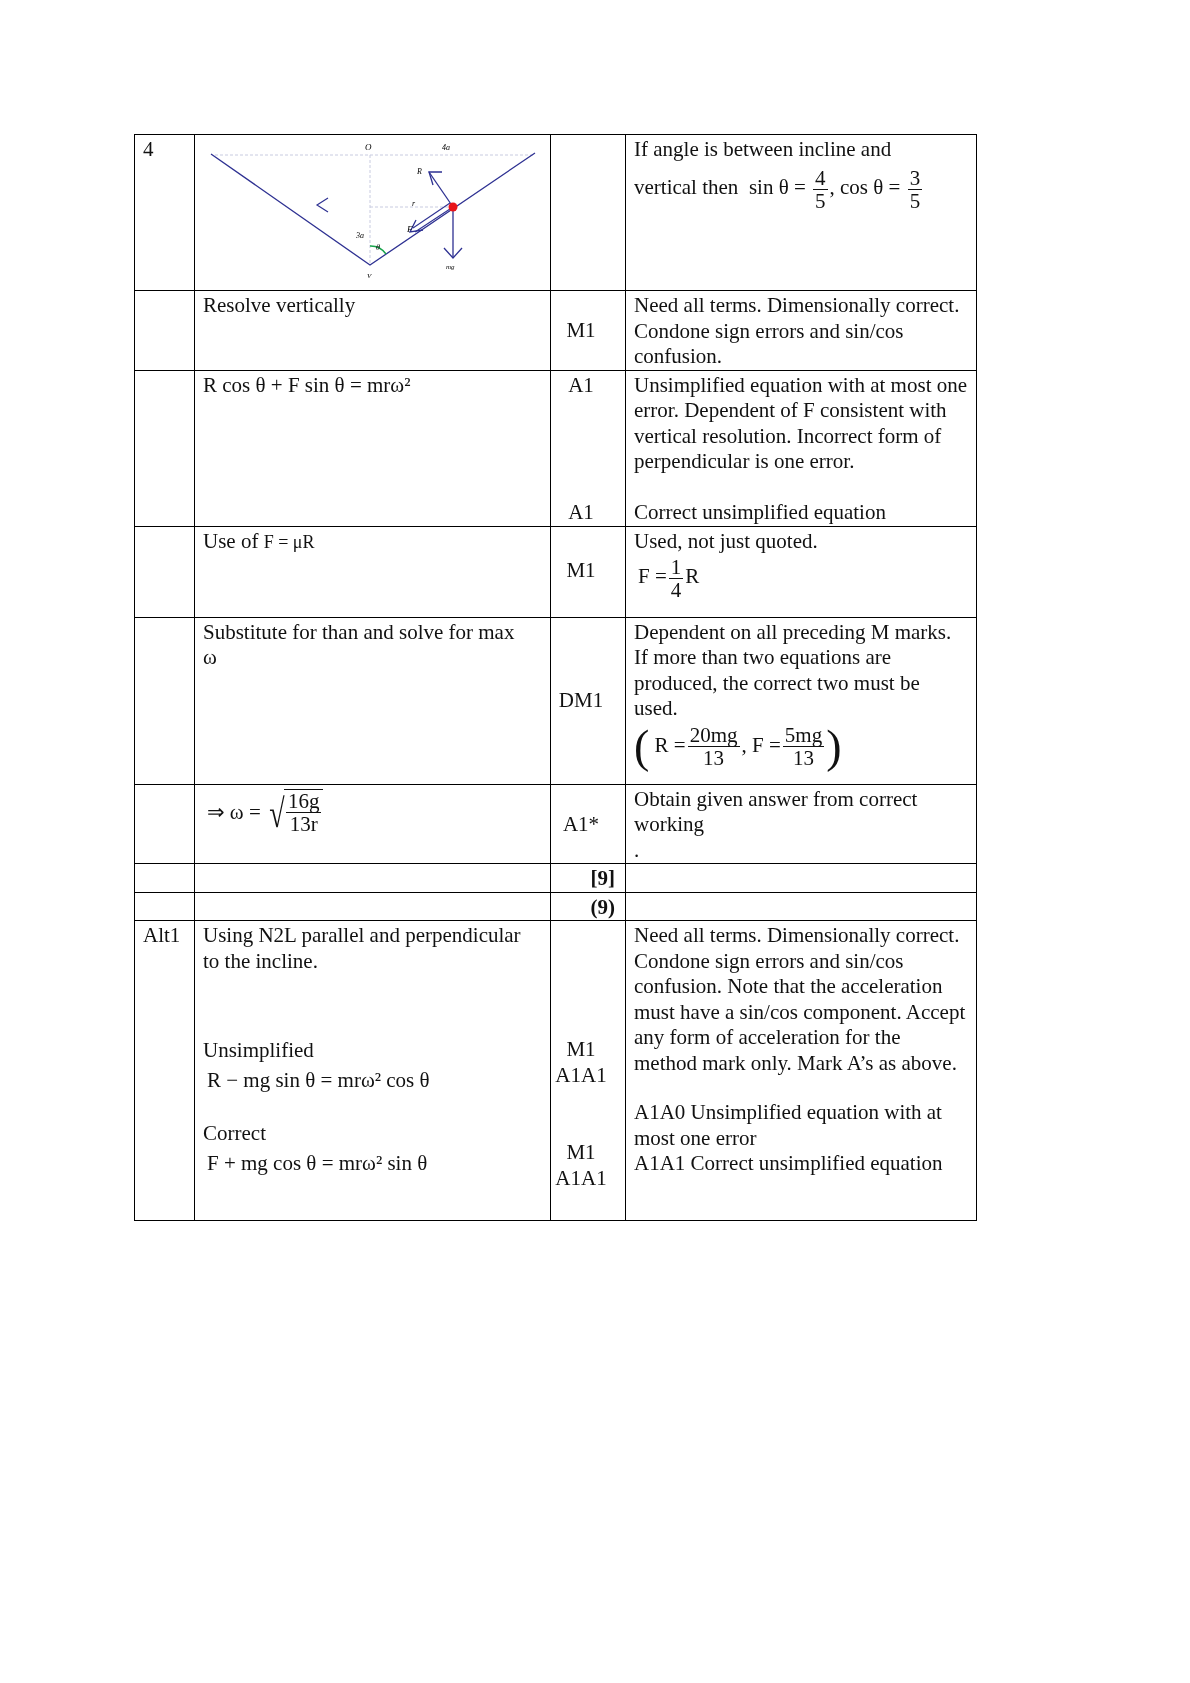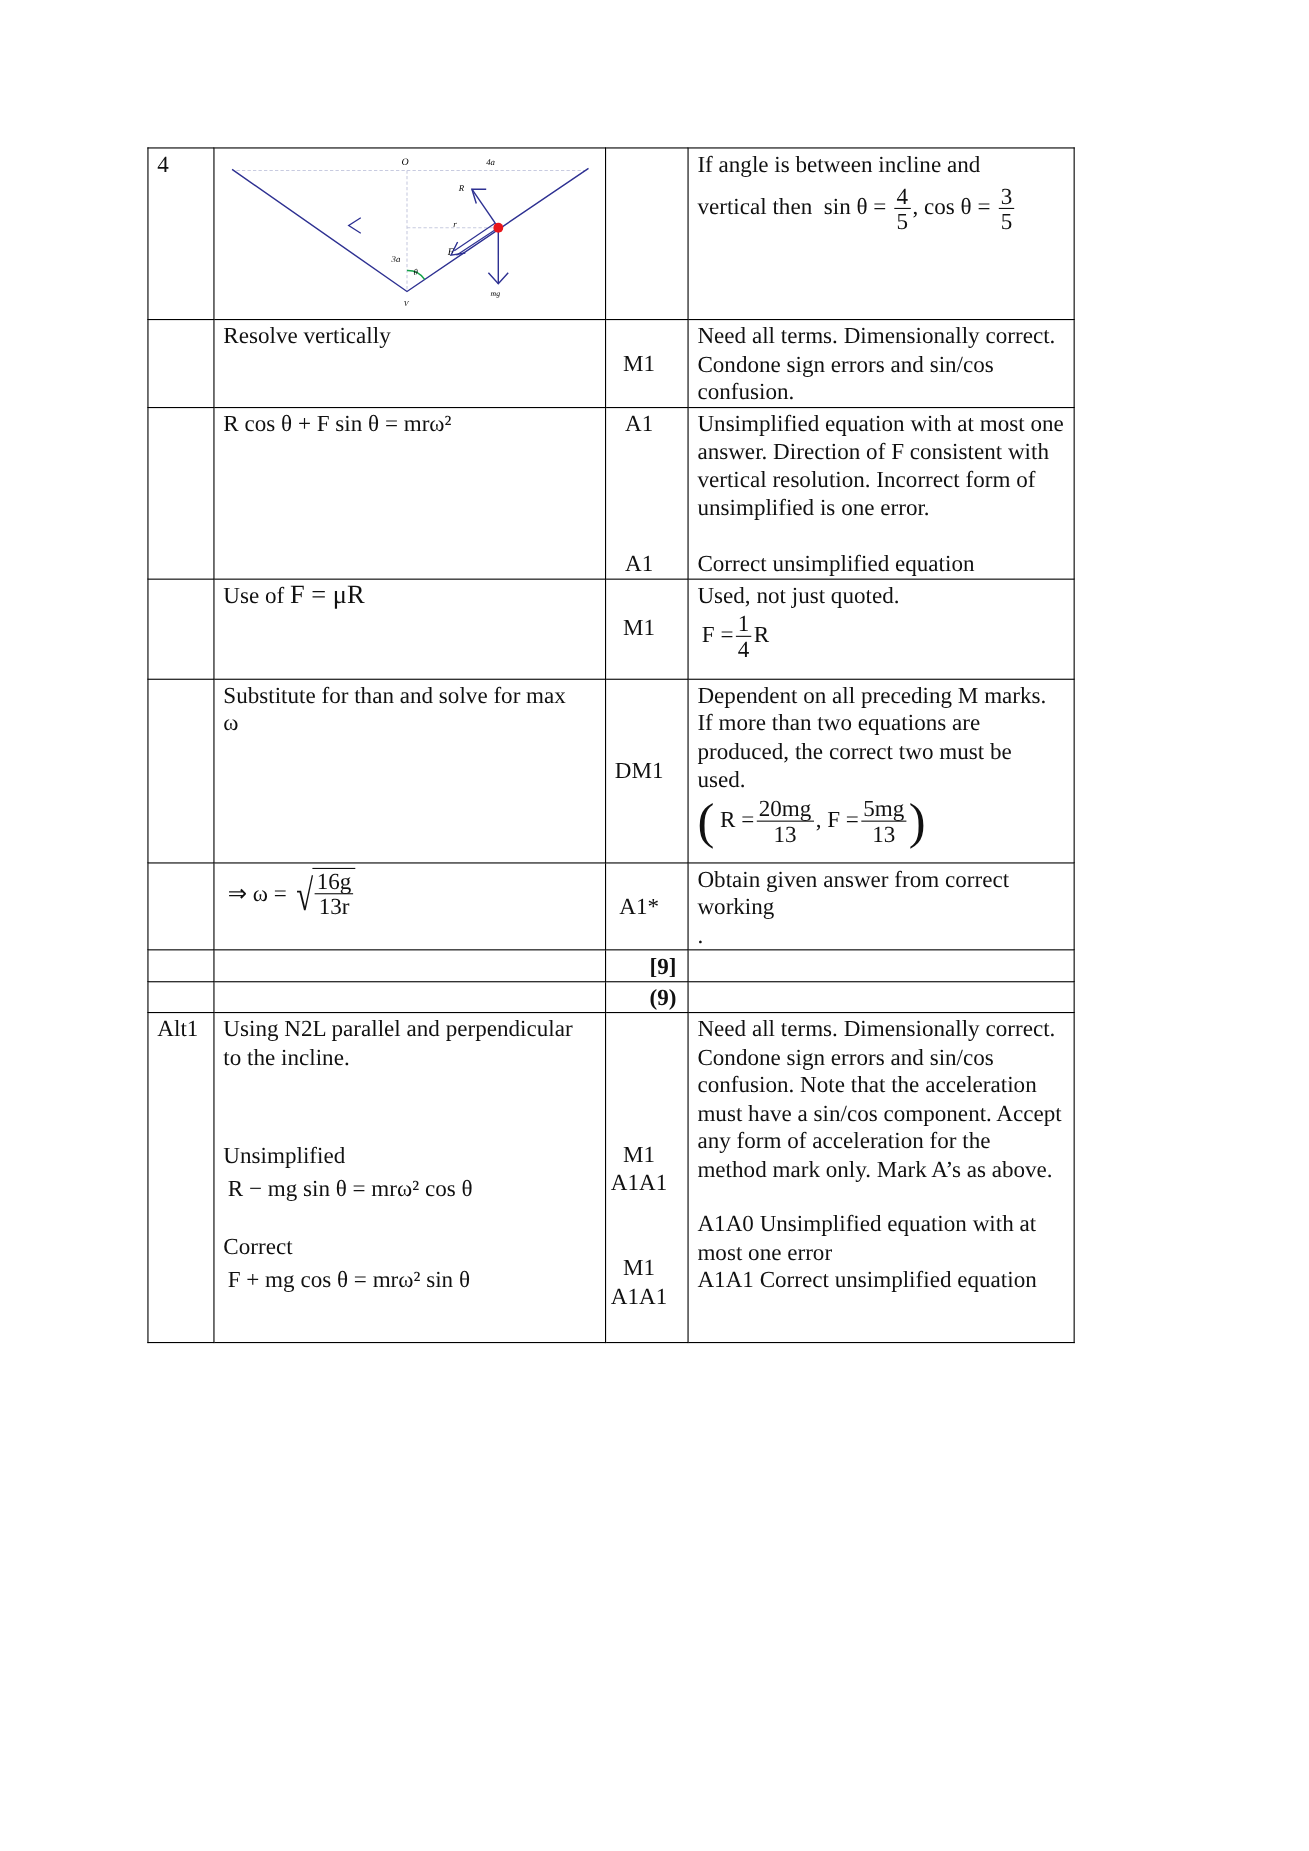--- a/index.html
+++ b/index.html
@@ -102,28 +102,28 @@
 
 
   <tr style="height:156px">
     <td></td>
     <td><span class="math">R cos θ + F sin θ = mrω²</span></td>
     <td class="mark">
             <div>A1</div>
             <div style="margin-top:102px">A1</div>
           </td>
     <td>
-      <div><span>Unsimplified equation with at most one answer. Direction of</span> <span class="math">F</span> <span>consistent with vertical resolution. Incorrect form of unsimplified is one error.</span></div>
+      <div><span>Unsimplified equation with at most one error. Dependent of</span> <span class="math">F</span> <span>consistent with vertical resolution. Incorrect form of perpendicular is one error.</span></div>
       <div style="margin-top:25px">Correct unsimplified equation</div>
     </td>
   </tr>
 
   <tr style="height:91px">
     <td></td>
-    <td><span>Use of</span> <span class="math" style="font-size:24px">F = μR</span></td>
+    <td><span>Use of</span> <span class="math" style="font-size:18px">F = μR</span></td>
     <td class="mark"><div style="height:29px"></div><span>M1</span></td>
     <td>
       <div>Used, not just quoted.</div>
       <div style="margin-top:2px;padding-left:4px"><span class="math">F =</span><span class="frac">
                 <span class="n">1</span>
                 <span class="d">4</span>
               </span><span class="math">R</span></div>
     </td>
   </tr>
 

